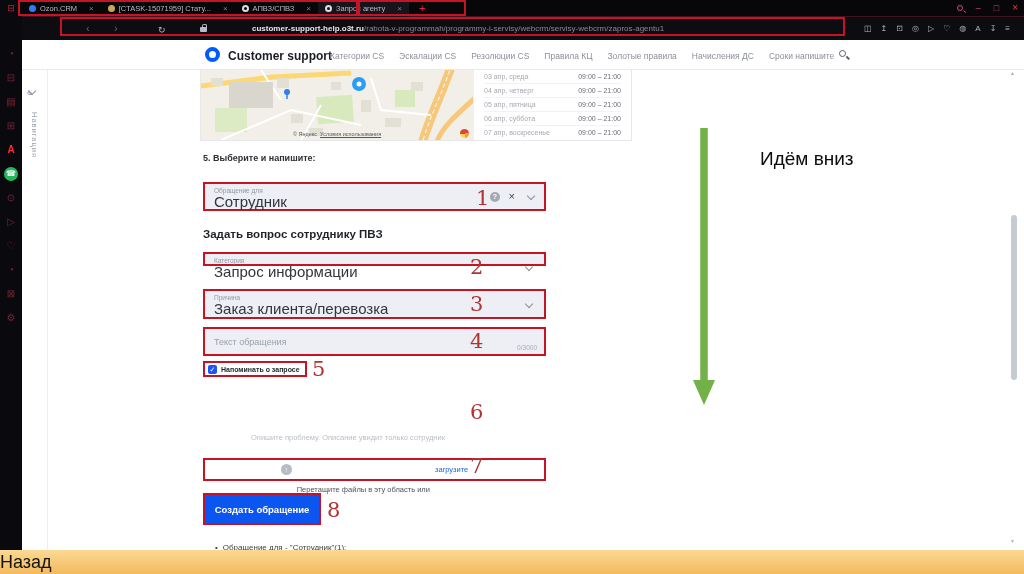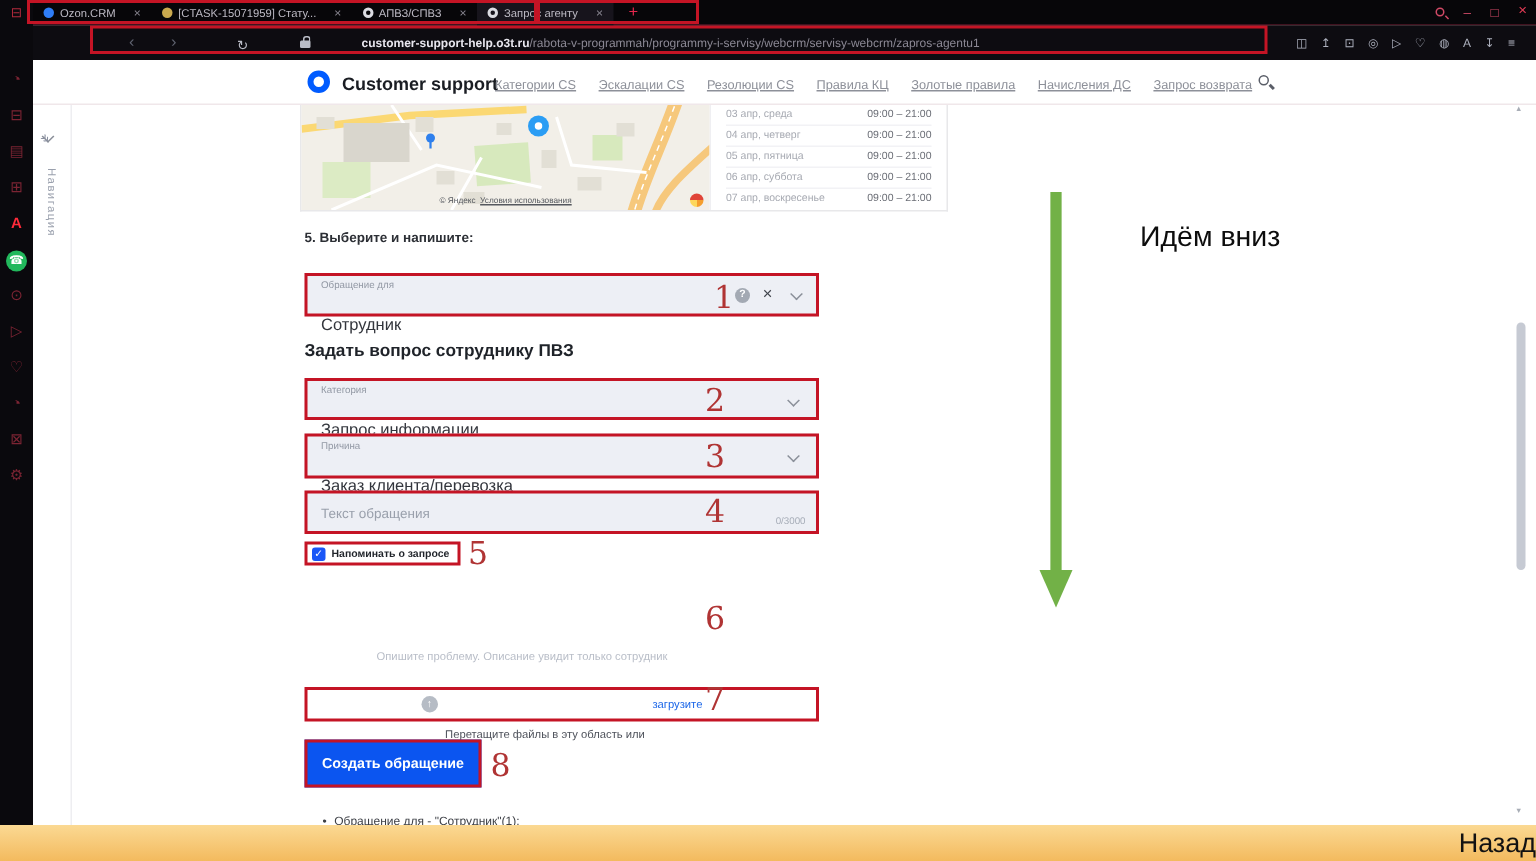--- a/index.html
+++ b/index.html
@@ -32,39 +32,39 @@
   .wcontrols .close { color:#e13b55; font-size:10px; }
   .mag { width:6px; height:6px; border:1.4px solid #d14a66; border-radius:50%; position:relative; display:inline-block; }
   .mag:after { content:""; position:absolute; left:5px; top:5px; width:3px; height:1.4px; background:#d14a66; transform:rotate(45deg); }
 
   .urlrow { position:absolute; left:22px; top:17px; width:1002px; height:23px; background:#0d0c11; z-index:5; }
   .urlrow .navg { position:absolute; top:4px; font-size:11px; color:#5f6370; line-height:14px; }
   .urlrow .reload { font-size:9px; color:#b9bcc6; }
   .lock { position:absolute; left:178px; top:10px; width:7px; height:5px; background:#b9bcc6; border-radius:1px; }
   .lock:before { content:""; position:absolute; left:1.5px; top:-3px; width:3px; height:3px;
                  border:1px solid #b9bcc6; border-bottom:none; border-radius:2px 2px 0 0; }
-  .urltext { position:absolute; left:219px; top:7px; font-size:8px; color:#8b8894; white-space:nowrap;text-align:center; }
+  .urltext { position:absolute; left:230px; top:7px; font-size:8px; color:#8b8894; white-space:nowrap;text-align:center; }
   .urltext b { color:#e8e6ee; font-weight:bold; }
   .btools { position:absolute; right:14px; top:4px; display:flex; gap:9px; }
   .btools span { font-size:8px; color:#aeb2bf; line-height:15px; }
 
   
   .ann { position:absolute; border:2px solid #c41425; pointer-events:none; z-index:9; }
   .ann-tabs { left:18px; top:0; width:340px; height:16px; }
   .ann-activetab { left:358px; top:0; width:108px; height:16px; }
   .ann-url { left:60px; top:17px; width:785px; height:19px; }
 
   
   .page { position:absolute; left:22px; top:40px; width:1002px; height:534px; background:#fff; }
   .shead { position:absolute; left:0; top:0; width:100%; height:30px; border-bottom:1px solid #f0e7ea; }
   .logo { position:absolute; left:183px; top:7px; width:15px; height:15px; border-radius:50%;
           border:4.5px solid #005bff; background:#fff; }
   .brand { position:absolute; left:206px; top:9px; font-size:12px; font-weight:bold; color:#1a1d23; }
   .snav { position:absolute; left:308px; top:11px; display:flex; gap:15px; }
-  .snav span { font-size:8.5px; color:#8d9099; white-space:nowrap;text-decoration:underline; }
+  .snav span { font-size:8.5px; color:#8d9099; white-space:nowrap; }
   .smag { position:absolute; left:817px; top:10px; width:7px; height:7px; border:1.5px solid #5a5e68; border-radius:50%; }
   .smag:after { content:""; position:absolute; left:6px; top:6px; width:4px; height:1.5px; background:#5a5e68; transform:rotate(45deg); }
 
   .rail { position:absolute; left:0; top:30px; width:26px; height:504px; border-right:1px solid #eeeef1; }
   .rail .chev { position:absolute; left:7px; top:18px; color:#8a90a0; font-size:10px; }
   .rail .vlabel { position:absolute; left:8px; top:42px; writing-mode:vertical-rl; font-size:7.5px; color:#9aa0ad; letter-spacing:1px; }
 
   
   .mapblock { position:absolute; left:178px; top:30px; width:432px; height:71px;
               border:1px solid #e8e8ea; border-top:none; display:flex; background:#fff; }
@@ -79,27 +79,27 @@
   .hrow .d { font-size:7px; color:#a7aab2; }
   .hrow .t { font-size:7px; color:#6b6e76; }
 
   .steplabel { position:absolute; left:181px; top:113px; font-size:9px; color:#2c2f35; }
   .h2 { position:absolute; left:181px; top:188px; font-size:11.5px; font-weight:bold; color:#1f2329; }
   .h3 { position:absolute; left:181px; top:341px; font-size:10.5px; font-weight:bold; color:#1f2329; }
   .h3 .opt { font-weight:normal; font-size:8.5px; color:#9aa1ab; }
 
   .fld { position:absolute; left:181px; width:343px; border:2px solid #c41425; background:#edeff5; }
   .fld .lab { position:absolute; left:9px; top:3px; font-size:6.5px; color:#9298a4; }
-  .fld .val { position:absolute; left:9px; top:27px; font-size:11px; color:#33363d; }
+  .fld .val { position:absolute; left:9px; top:9px; font-size:15px; color:#33363d; }
   .fld .ph  { position:absolute; left:9px; top:8px; font-size:9px; color:#9aa0ac; }
   .fld .cnt { position:absolute; right:7px; bottom:3px; font-size:6.5px; color:#a7adb8; }
   .chev { position:absolute; width:6px; height:6px; border-right:1.5px solid #8a8f99;
           border-bottom:1.5px solid #8a8f99; transform:rotate(45deg); }
   .f1 { top:142px; height:29px; }
-  .f2 { top:212px; height:28px; }
+  .f2 { top:212px; height:14px; }
   .f3 { top:249px; height:30px; }
   .f4 { top:287px; height:29px; }
   .f6 { top:358px; height:30px; }
   .helpic { position:absolute; right:44px; top:8px; width:10px; height:10px; border-radius:50%;
             background:#a3a9b3; color:#fff; font-size:7px; line-height:10px; text-align:center; font-weight:bold; }
   .clearx { position:absolute; right:29px; top:6px; font-size:11px; color:#3f434b; }
 
   .f5 { position:absolute; left:181px; top:321px; width:104px; height:16px; border:2px solid #c41425;
         background:#fff; display:flex; align-items:center; gap:4px; padding:0 3px; }
   .cbx { width:9px; height:9px; background:#1a56f7; border-radius:2px; color:#fff; font-size:7px;
@@ -129,21 +129,21 @@
 
   
   .sb-thumb { position:absolute; left:989px; top:175px; width:6px; height:165px; background:#c6cad3; border-radius:3px; }
   .sb-up, .sb-down { position:absolute; left:988px; font-size:5px; color:#a8adb6; }
   .sb-up { top:30px; } .sb-down { top:498px; }
 
   
   .arrow-svg { position:absolute; left:690px; top:124px; z-index:7; }
   .scrolltext { position:absolute; left:760px; top:148px; font-size:19px; color:#0d0d0d; z-index:7; }
   .backbar { position:absolute; left:0; top:550px; width:1024px; height:24px; z-index:10;
-             background:linear-gradient(#fbd993,#f3ba5e); display:flex; align-items:center; justify-content:flex-end; }
+             background:linear-gradient(#fbd993,#f3ba5e); display:flex; align-items:center; justify-content:flex-start; }
   .backbar span { font-size:18px; color:#121212; }
 </style>
 </head>
 <body>
 
 <div class="screen">
 
   <aside class="bsidebar">
     <span class="ic first">⊟</span>
     <span class="ic" style="margin-top:25px">◔</span>
@@ -220,21 +220,21 @@
     <header class="shead">
       <span class="logo"></span>
       <span class="brand">Customer support</span>
       <nav class="snav">
         <span>Категории CS</span>
         <span>Эскалации CS</span>
         <span>Резолюции CS</span>
         <span>Правила КЦ</span>
         <span>Золотые правила</span>
         <span>Начисления ДС</span>
-        <span>Запрос возврата</span>
+        <span>Сроки напишите</span>
       </nav>
       <span class="smag"></span>
     </header>
 
     <div class="rail">
       <span class="chev">»</span>
       <span class="vlabel">Навигация</span>
     </div>
 
     <div class="mapblock">

